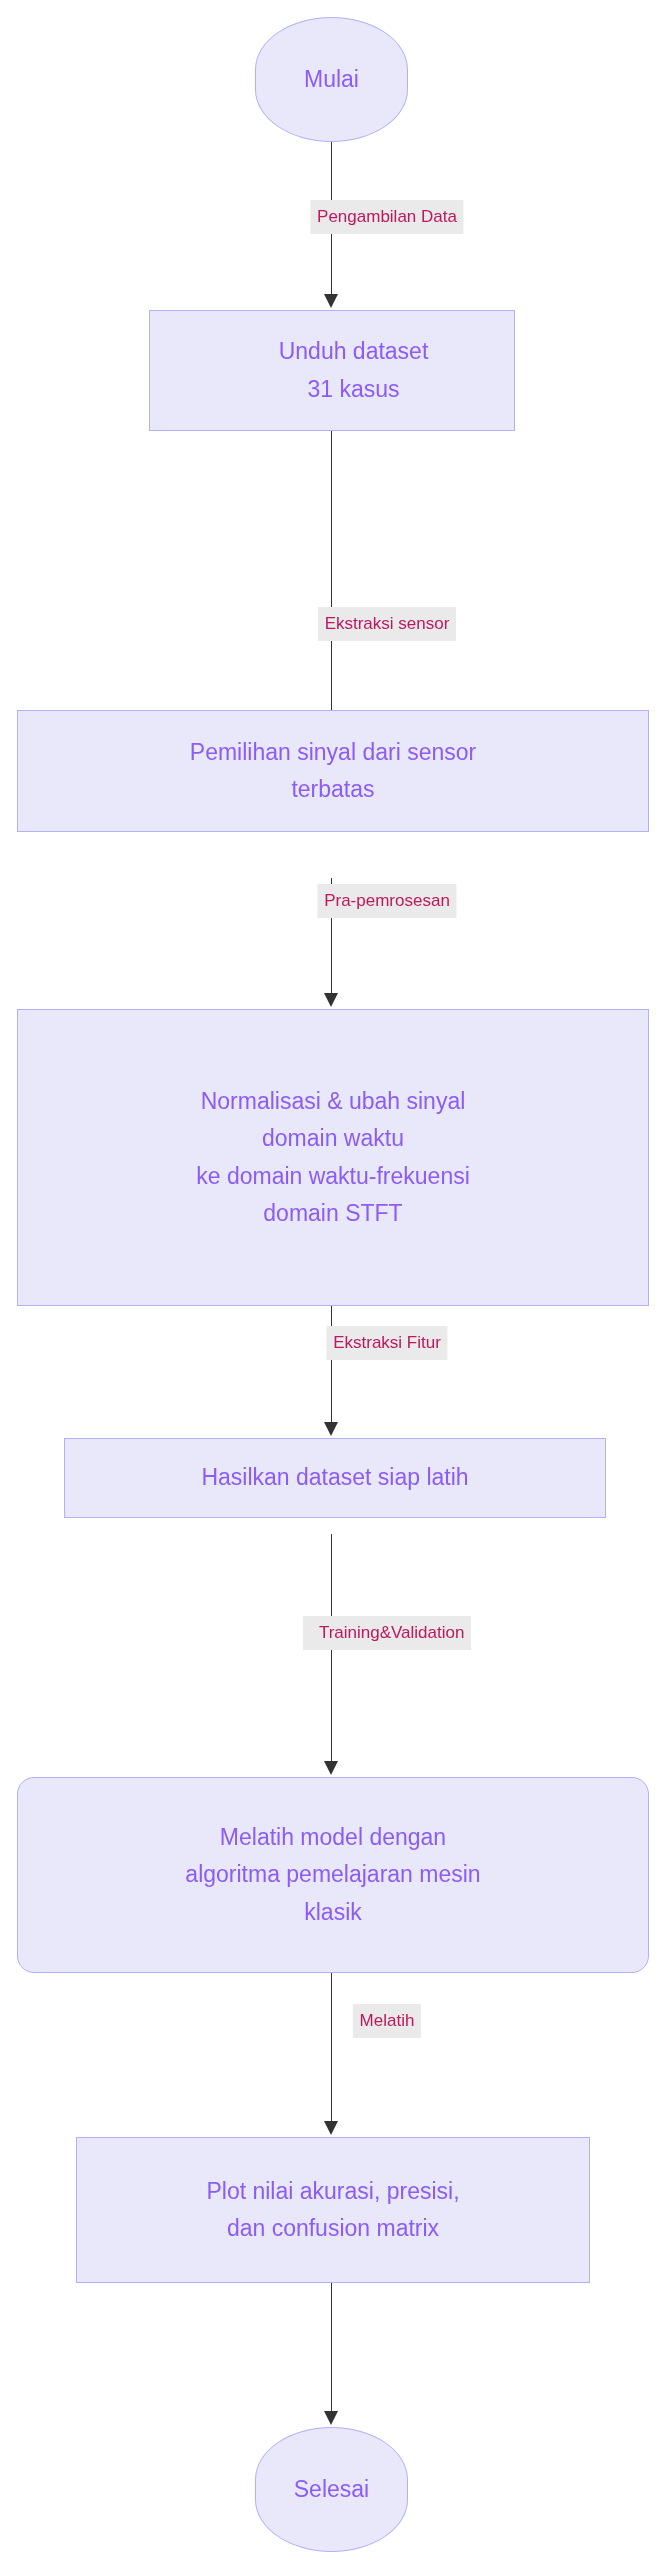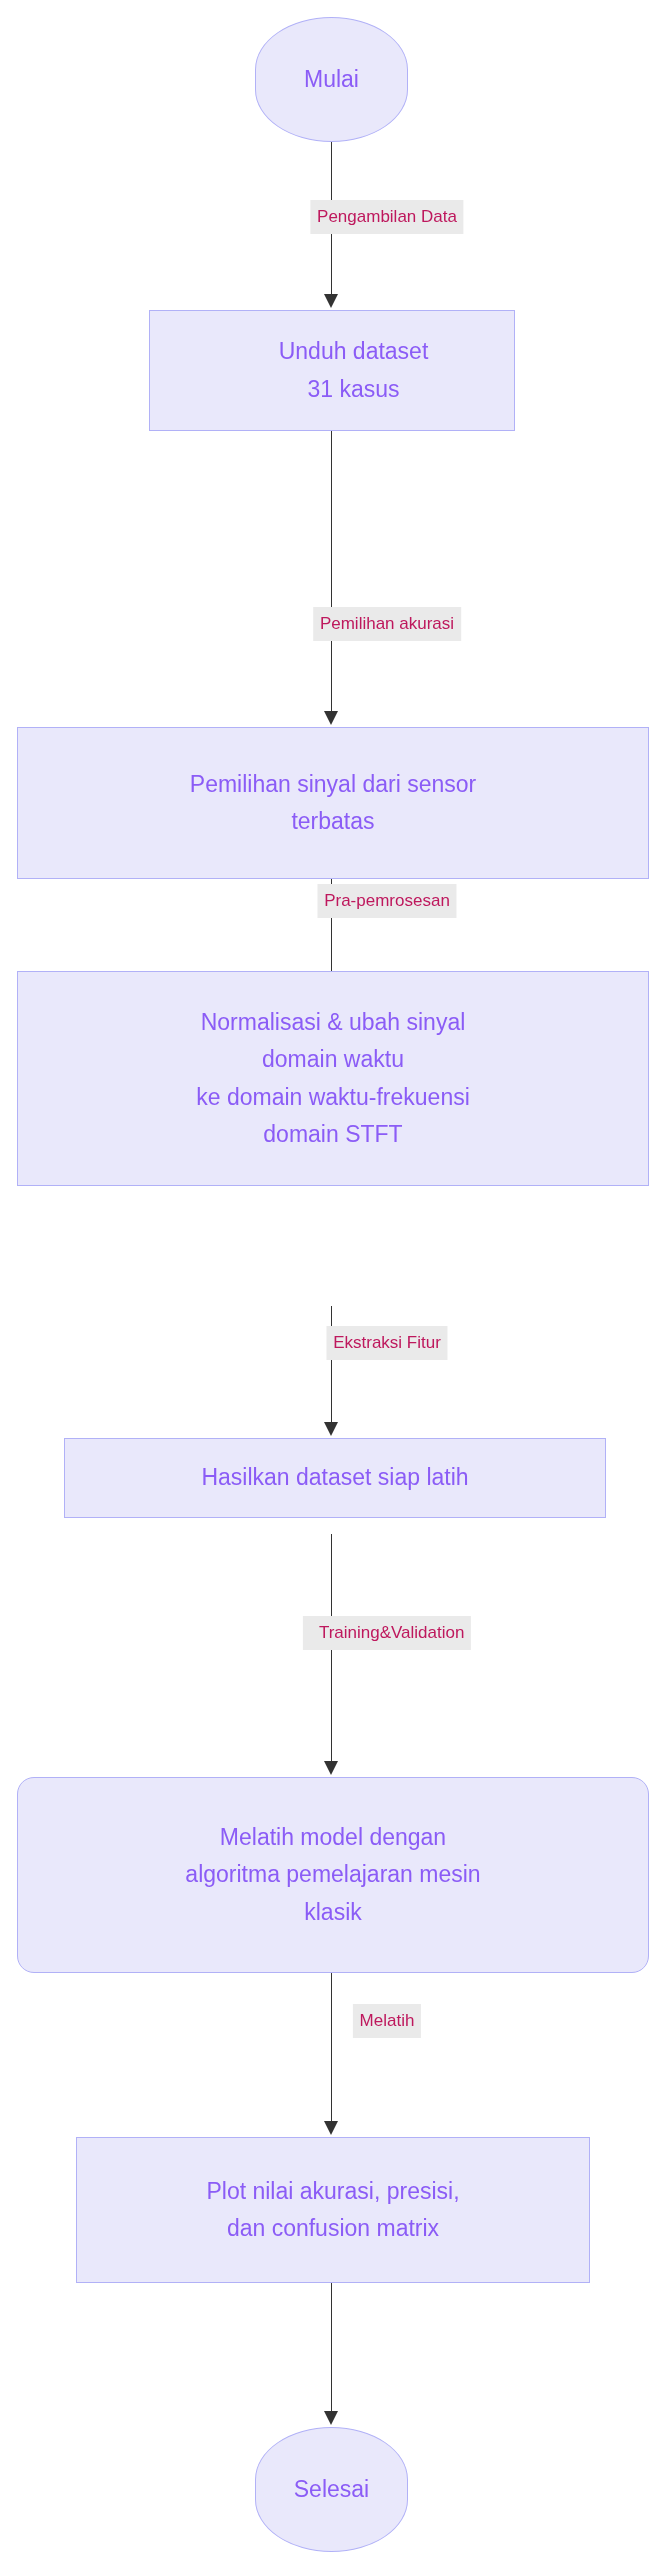--- a/index.html
+++ b/index.html
@@ -42,22 +42,22 @@
     border-radius: 50% / 42%;
   }
   .node .line {
     display: block;
     white-space: nowrap;
   }
 
   
   .n-start    { left: 255px; top: 17.4px;   width: 153px; height: 125px; }
   .n-step1    { left: 149px; top: 310px;  width: 366px; height: 121px; padding-left: 43px; }
-  .n-step2    { left: 17px;  top: 727px; width: 632px; height: 152px; }
-  .n-step3    { left: 17px;  top: 971px; width: 632px; height: 215px; }
+  .n-step2    { left: 17px;  top: 710px; width: 632px; height: 122px; }
+  .n-step3    { left: 17px;  top: 1009px; width: 632px; height: 297px; }
   .n-step4    { left: 64px;  top: 1438px; width: 542px; height: 80px; }
   .n-step5    { left: 17px;  top: 1777px; width: 632px; height: 196px; border-radius: 17px; }
   .n-step6    { left: 76px; top: 2137px; width: 514px; height: 146px; }
   .n-end      { left: 255px; top: 2427px; width: 153px; height: 125px; }
 
   
   .edge {
     position: absolute;
     left: 331px;
     width: 1.3px;
@@ -173,20 +173,20 @@
   <div class="node terminal n-end">
     <span class="line">Selesai</span>
   </div>
 
   <div class="node n-step6">
     <span class="line">Plot nilai akurasi, presisi,</span>
     <span class="line">dan confusion matrix</span>
   </div>
 
   <div class="edge-label l1">Pengambilan Data</div>
-  <div class="edge-label l2">Pemilihan akurasi</div>
+  <div class="edge-label l2">Ekstraksi sensor</div>
   <div class="edge-label l3">Pra-pemrosesan</div>
   <div class="edge-label l4">Ekstraksi Fitur</div>
   <div class="edge-label l5">Training&amp;Validation</div>
   <div class="edge-label l6">Melatih</div>
 
 </div>
 
 
 </body></html>

